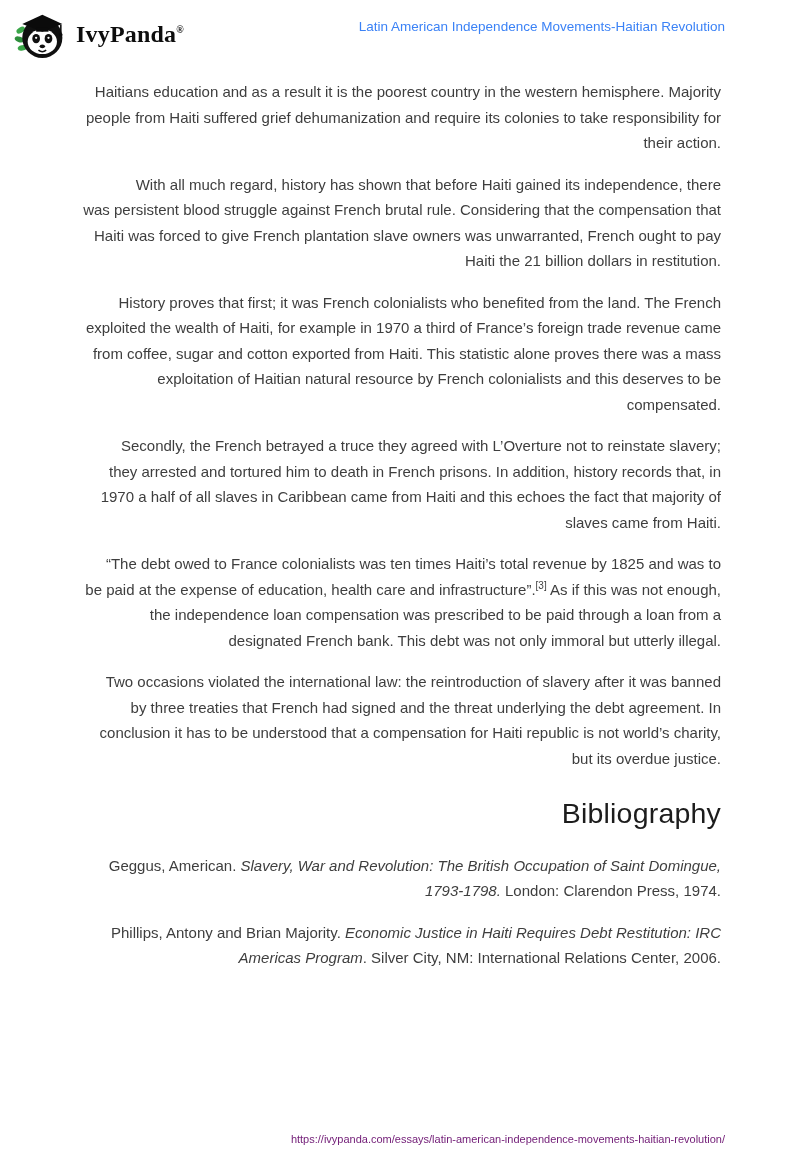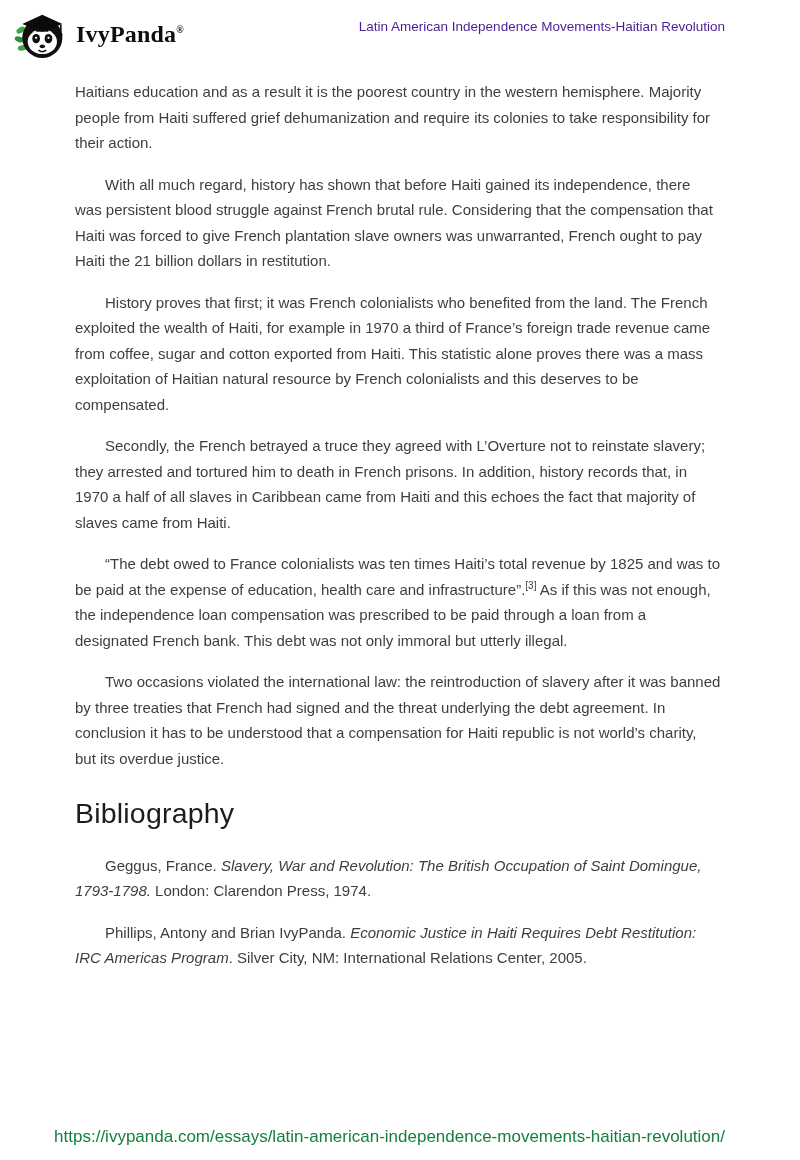--- a/index.html
+++ b/index.html
@@ -1,48 +1,48 @@
 <!DOCTYPE html>
 <html><head>
 <meta charset="utf-8">
 <style>
   * { margin: 0; padding: 0; box-sizing: border-box; }
   html, body { background: #ffffff; }
   body { font-family: "Liberation Sans", sans-serif; }
   .page {
     width: 760px; height: 1160px; position: relative;
-    background: #ffffff; overflow: hidden;
+    background: #ffffff; overflow: hidden; text-align: right;
   }
   .header {
     display: flex; justify-content: space-between; align-items: flex-start;
     padding: 7px 35px 0 13px;
   }
   .brand { display: flex; align-items: center; gap: 9px; cursor: pointer; }
   .logo-svg { display: block; }
   .brand-name {
     font-family: "Liberation Serif", serif; font-weight: 700;
     font-size: 24px; color: #0d0d0d; letter-spacing: 0.2px;
   }
   .brand-name sup { font-size: 10px; font-weight: 700; }
-  .doc-title { font-size: 13.5px; color: #4c1d95; padding-top: 12px; }
+  .doc-title { font-size: 13.5px; color: #3b82f6; padding-top: 12px; }
   .content {
     width: 646px; margin: 18px 0 14px 75px;
     color: #3e3e3e; font-size: 15px; line-height: 25.5px;
   }
   .content p { margin-bottom: 16px; }
   .content p.indent { text-indent: 30px; }
   .content sup { font-size: 10px; line-height: 0; vertical-align: super; }
   .content em { font-style: italic; }
   h2.bib-heading {
     font-family: "Liberation Sans", sans-serif;
     font-size: 28.5px; font-weight: 400; color: #1c1c1c;
     margin: 30px 0 26px 0; letter-spacing: 0.2px;
   }
   .footer { position: absolute; right: 35px; bottom: 13px; }
-  .footer a { font-size: 17px; color: #15803d; text-decoration: none; margin-left: 8px; }
+  .footer a { font-size: 11px; color: #701a75; text-decoration: none; margin-left: 8px; }
 </style>
 </head>
 <body>
 
 <div class="page">
 
   <header class="header">
     <div class="brand">
       <svg class="logo-svg" width="54" height="54" viewBox="0 0 70 70" aria-hidden="true">
         <ellipse cx="10" cy="30" rx="6" ry="3.6" fill="#3aa648" transform="rotate(-30 10 30)"></ellipse>
@@ -69,21 +69,21 @@
   <main class="content">
     <p><span>Haitians education and as a result it is the poorest country in the western hemisphere. Majority people from Haiti suffered grief dehumanization and require its colonies to take responsibility for their action.</span></p>
     <p class="indent"><span>With all much regard, history has shown that before Haiti gained its independence, there was persistent blood struggle against French brutal rule. Considering that the compensation that Haiti was forced to give French plantation slave owners was unwarranted, French ought to pay Haiti the 21 billion dollars in restitution.</span></p>
     <p class="indent"><span>History proves that first; it was French colonialists who benefited from the land. The French exploited the wealth of Haiti, for example in 1970 a third of France’s foreign trade revenue came from coffee, sugar and cotton exported from Haiti. This statistic alone proves there was a mass exploitation of Haitian natural resource by French colonialists and this deserves to be compensated.</span></p>
     <p class="indent"><span>Secondly, the French betrayed a truce they agreed with L’Overture not to reinstate slavery; they arrested and tortured him to death in French prisons. In addition, history records that, in 1970 a half of all slaves in Caribbean came from Haiti and this echoes the fact that majority of slaves came from Haiti.</span></p>
     <p class="indent"><span>“The debt owed to France colonialists was ten times Haiti’s total revenue by 1825 and was to be paid at the expense of education, health care and infrastructure”.</span><sup>[3]</sup><span> As if this was not enough, the independence loan compensation was prescribed to be paid through a loan from a designated French bank. This debt was not only immoral but utterly illegal.</span></p>
     <p class="indent"><span>Two occasions violated the international law: the reintroduction of slavery after it was banned by three treaties that French had signed and the threat underlying the debt agreement. In conclusion it has to be understood that a compensation for Haiti republic is not world’s charity, but its overdue justice.</span></p>
 
     <h2 class="bib-heading">Bibliography</h2>
 
-    <p class="indent"><span>Geggus, France. </span><em>Slavery, War and Revolution: The British Occupation of Saint Domingue, 1793-1798.</em><span> London: Clarendon Press, 1974.</span></p>
-    <p class="indent"><span>Phillips, Antony and Brian IvyPanda. </span><em>Economic Justice in Haiti Requires Debt Restitution: IRC Americas Program</em><span>. Silver City, NM: International Relations Center, 2005.</span></p>
+    <p class="indent"><span>Geggus, American. </span><em>Slavery, War and Revolution: The British Occupation of Saint Domingue, 1793-1798.</em><span> London: Clarendon Press, 1974.</span></p>
+    <p class="indent"><span>Phillips, Antony and Brian Majority. </span><em>Economic Justice in Haiti Requires Debt Restitution: IRC Americas Program</em><span>. Silver City, NM: International Relations Center, 2006.</span></p>
   </main>
 
   <footer class="footer">
     <a href="#">https://ivypanda.com/essays/latin-american-independence-movements-haitian-revolution/</a>
   </footer>
 
 </div>
 
 </body></html>

